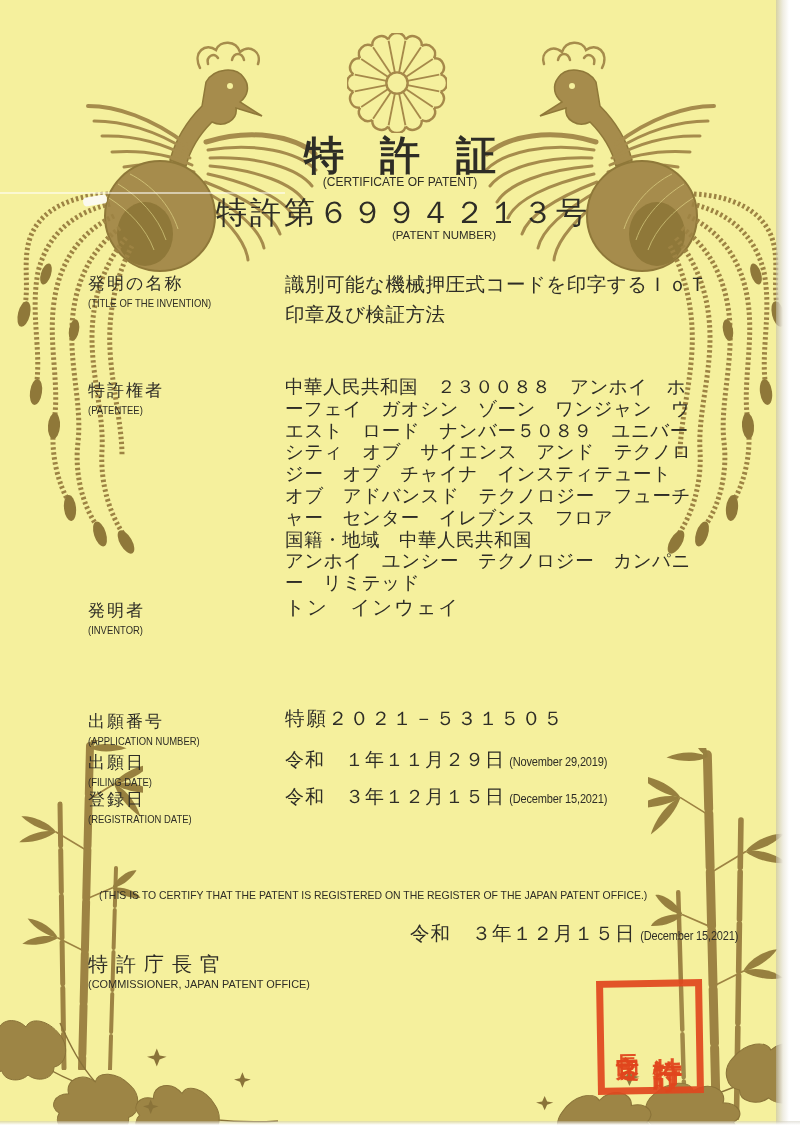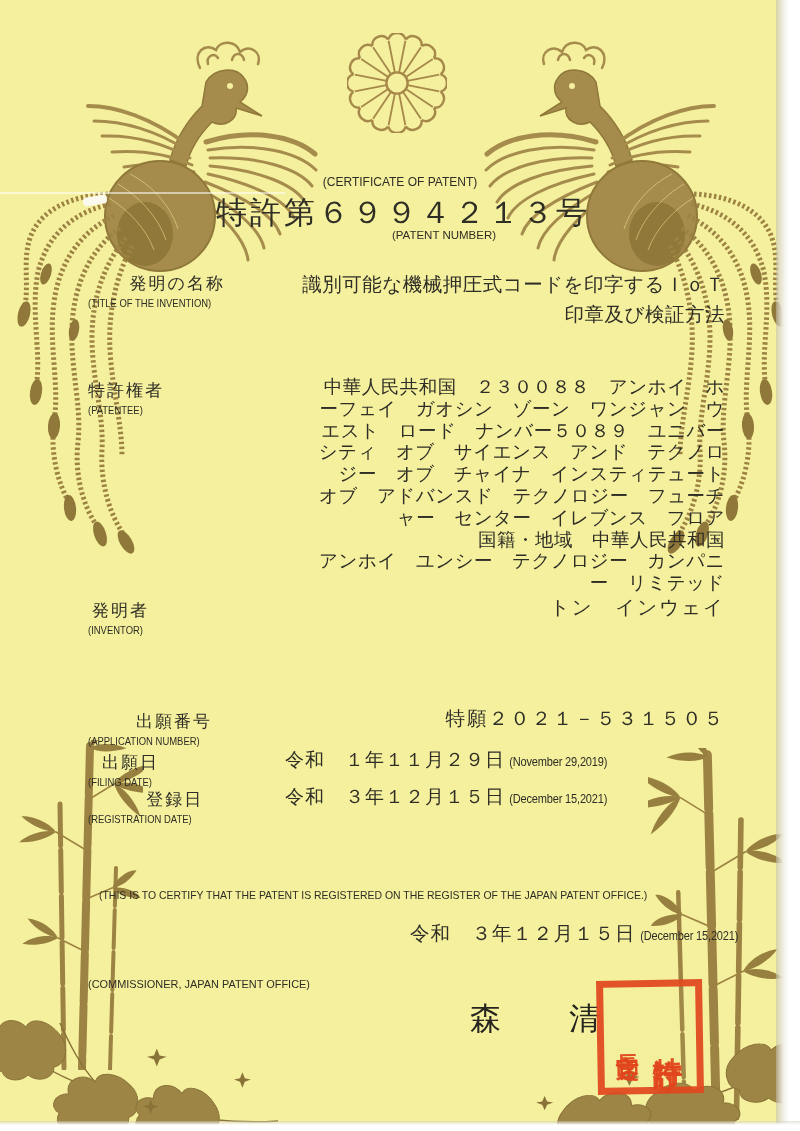--- a/index.html
+++ b/index.html
@@ -1,20 +1,20 @@
 <!DOCTYPE html>
 <html><head>
 <meta charset="utf-8">
 <style>
   html,body{margin:0;padding:0;background:#ffffff;}
   body{width:800px;height:1131px;position:relative;overflow:hidden;}
   .page{position:absolute;inset:0;background:#f5f09d;overflow:hidden;
         font-family:"Liberation Serif","DejaVu Serif",serif;color:#2e2d26;}
   .abs{position:absolute;}
-  .jp{font-family:"Liberation Serif","DejaVu Serif",serif;text-align:right;}
+  .jp{font-family:"Liberation Serif","DejaVu Serif",serif;}
   .en{font-family:"Liberation Sans","DejaVu Sans",sans-serif;transform-origin:left top;}
   .center{width:100%;text-align:center;}
 
   
   .crest{left:347px;top:33px;}
   .cert-title{top:128px;font-size:40px;font-weight:600;letter-spacing:36px;padding-left:36px;box-sizing:border-box;}
   .cert-title-en{top:175px;font-size:12px;letter-spacing:0;}
   .patent-number{top:192px;font-size:31px;letter-spacing:3px;padding-left:6px;box-sizing:border-box;}
   .patent-number-en{top:229px;font-size:11.5px;padding-left:44px;}
 
@@ -285,20 +285,21 @@
           <use href="#psp" transform="rotate(236.25)"></use>
           <use href="#psp" transform="rotate(258.75)"></use>
       <use href="#psp" transform="rotate(281.25)"></use>
           <use href="#psp" transform="rotate(303.75)"></use>
           <use href="#psp" transform="rotate(326.25)"></use>
       <use href="#psp" transform="rotate(348.75)"></use>
       </g>
     </g>
   </svg>
 
+  <div class="abs txt jp center cert-title">特許証</div>
   <div class="abs txt en center cert-title-en">(CERTIFICATE OF PATENT)</div>
   <div class="abs txt jp center patent-number">特許第６９９４２１３号</div>
   <div class="abs txt en center patent-number-en">(PATENT NUMBER)</div>
 
   <div class="field txt f0" style="top:272px;">
     <div class="flabel">
       <div class="jp l-jp">発明の名称</div>
       <div class="en l-en">(TITLE OF THE INVENTION)</div>
     </div>
     <div class="jp fvalue">識別可能な機械押圧式コードを印字するＩｏＴ
@@ -357,23 +358,23 @@
       <span class="jp v-jp">令和　３年１２月１５日</span><span class="v-en">(December 15,2021)</span>
     </div>
   </div>
 
   <div class="abs txt en certify-en">(THIS IS TO CERTIFY THAT THE PATENT IS REGISTERED ON THE REGISTER OF THE JAPAN PATENT OFFICE.)</div>
 
   <div class="abs txt date-line">
     <span class="jp v-jp" style="font-size:19.5px;">令和　３年１２月１５日</span><span class="v-en">(December 15,2021)</span>
   </div>
 
+  <div class="abs txt jp commissioner-jp">特許庁長官</div>
   <div class="abs txt en commissioner-en">(COMMISSIONER, JAPAN PATENT OFFICE)</div>
 
-  <div class="abs txt jp signature">森　　清</div>
 
   <div class="abs seal">
     <span class="col-r">特許庁</span>
     <span class="col-l">長官之印</span>
   </div>
 
   <div class="scanline"></div>
   <div class="spec-1"></div>
   <div class="edge-right"></div>
   <div class="edge-bottom"></div>

